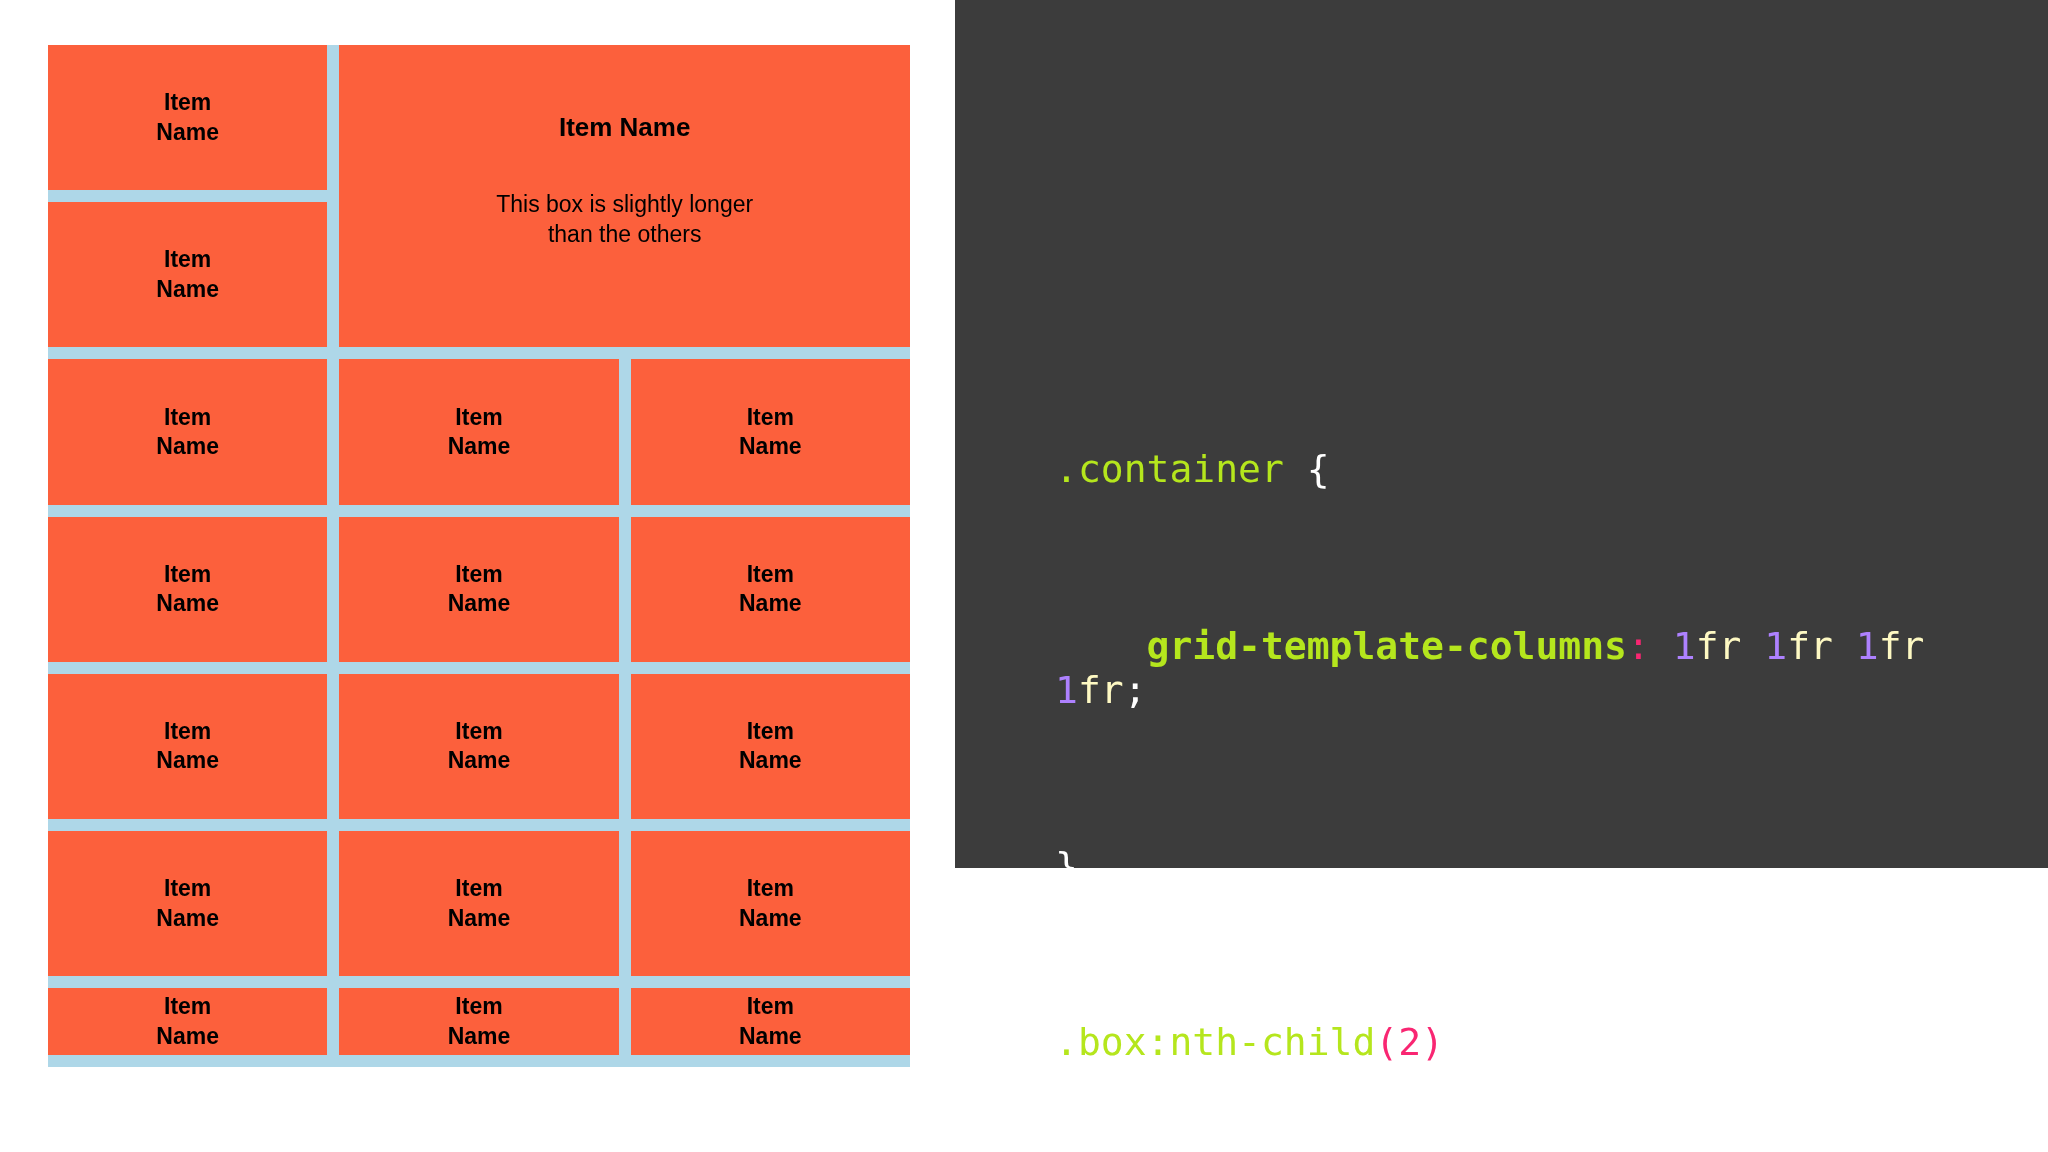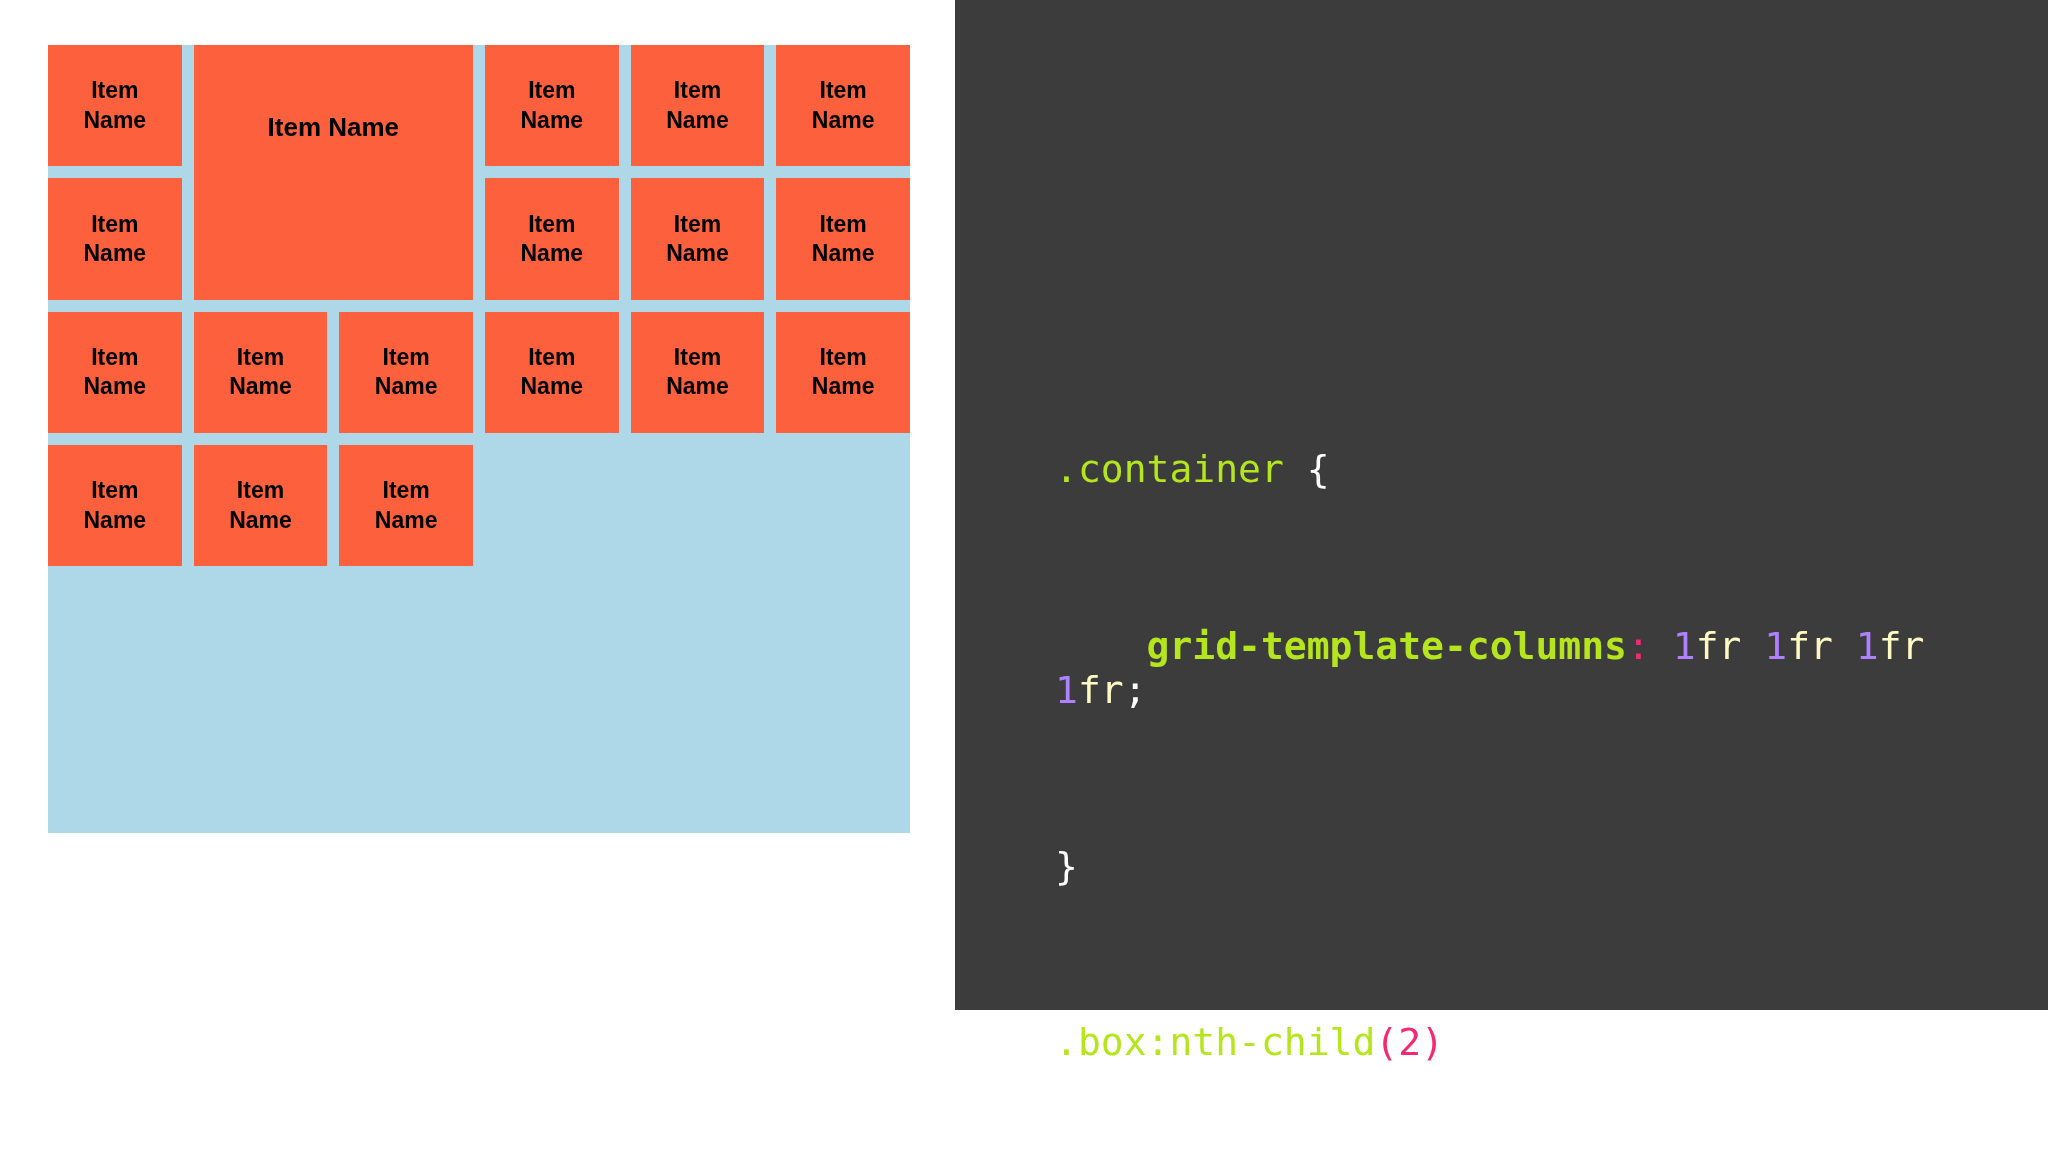--- a/index.html
+++ b/index.html
@@ -29,24 +29,24 @@
     background: #ffffff;
     flex: 0 0 955px;
     box-sizing: border-box;
   }
 
   .grid-container {
     position: absolute;
     left: 48px;
     top: 45px;
     width: 862px;
-    height: 788px;
+    height: 1022px;
     background: #aed7e8;
     display: grid;
-    grid-template-columns: 1fr 1fr 1fr 1fr 1fr 1fr;
+    grid-template-columns: 1fr 1fr 1fr;
     grid-template-rows: 1fr 1fr 1fr 1fr 1fr 1fr;
     gap: 12px;
     box-sizing: border-box;
   }
 
   .box {
     background: #fc603c;
     color: #000000;
     display: flex;
     flex-direction: column;
@@ -86,21 +86,21 @@
 
   
   .cell-empty {
     background: transparent;
   }
 
   
   .code-pane {
     position: relative;
     flex: 1 1 auto;
-    height: 1010px;
+    height: 868px;
     background: #3c3c3c;
     box-sizing: border-box;
     padding-left: 36px;
   }
   .code-block {
     position: absolute;
     left: 100px;
     top: 315px;
     width: 880px;
     font-family: "DejaVu Sans Mono", monospace;
@@ -128,20 +128,22 @@
   <div class="demo-pane">
     <div class="grid-container">
 
       <div class="box">
         <span class="label">Item
 Name</span>
       </div>
 
       <div class="box box--feature">
         <span class="label">Item Name</span>
+        <span class="sub">This box is slightly longer
+than the others</span>
       </div>
 
       <div class="box">
         <span class="label">Item
 Name</span>
       </div>
 
       <div class="box">
         <span class="label">Item
 Name</span>

